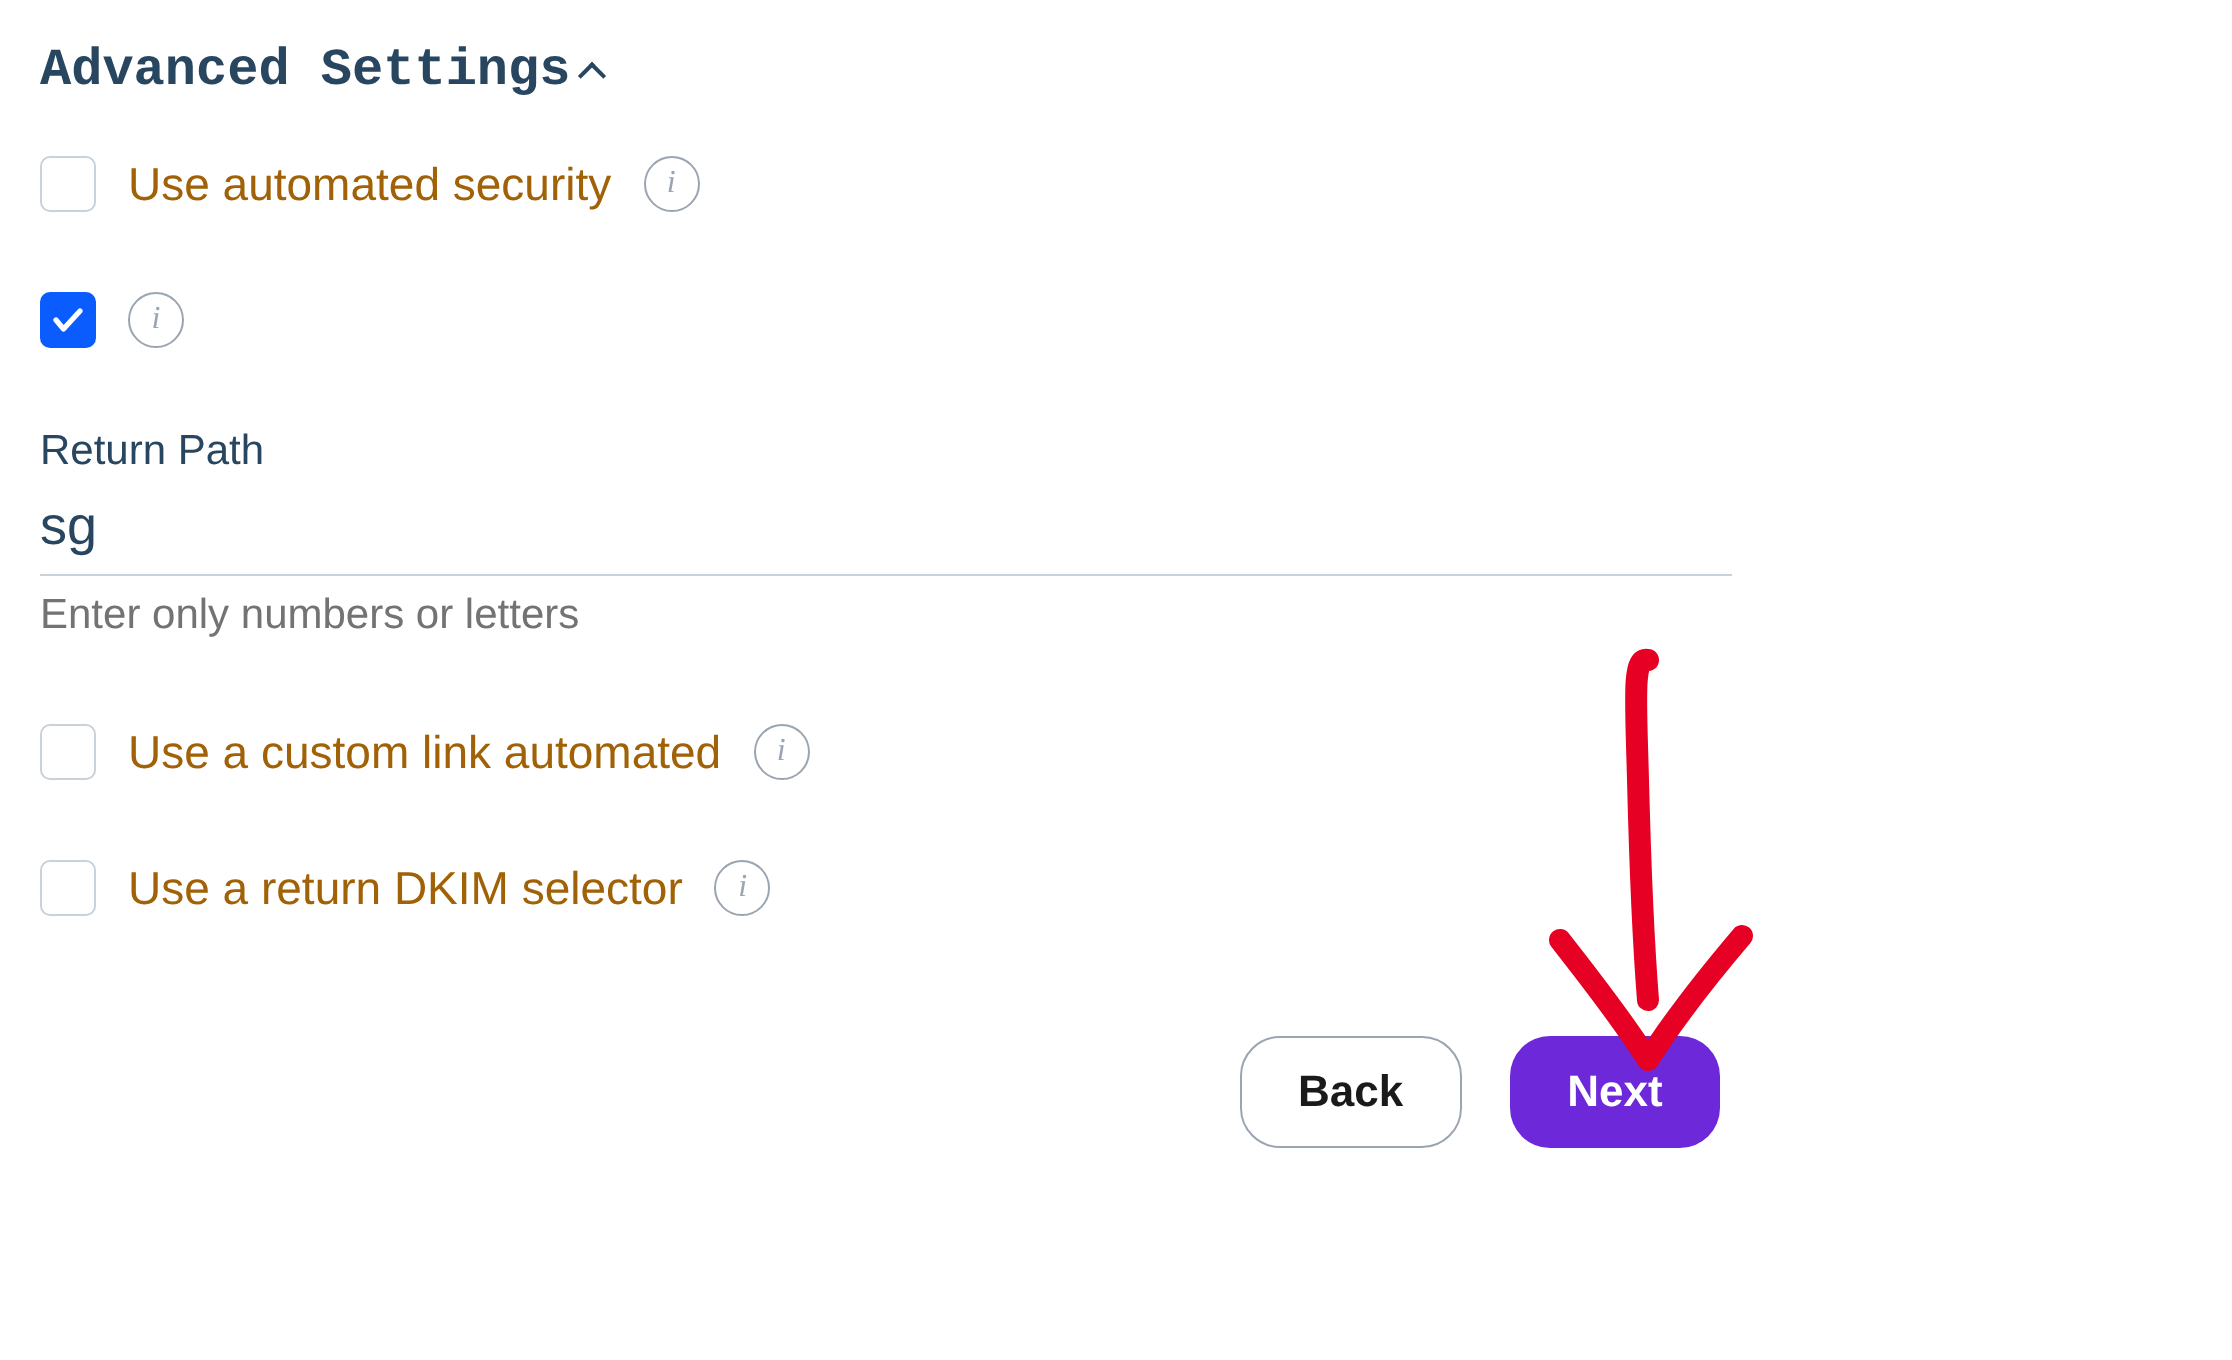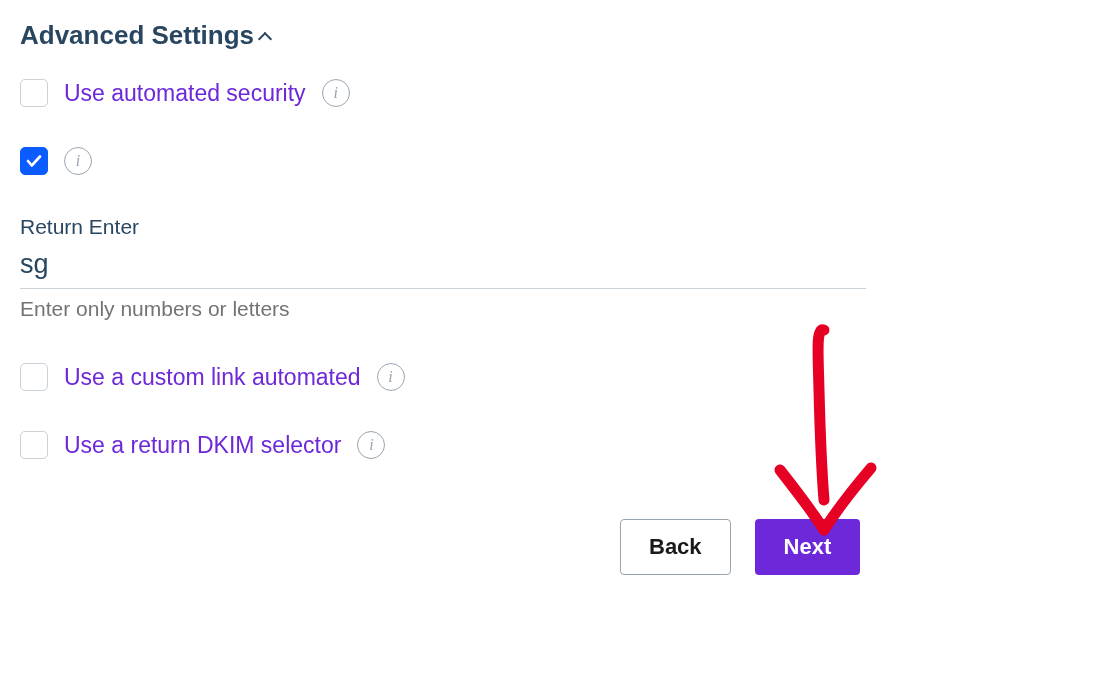--- a/index.html
+++ b/index.html
@@ -16,20 +16,21 @@
       display: flex;
       align-items: center;
       gap: 6px;
       margin-bottom: 28px;
       cursor: pointer;
     }
     .header-title {
       font-size: 26px;
       font-weight: 600;
       color: #294661;
+      font-family: Liberation Mono, monospace;
     }
     .chevron {
       display: inline-block;
       width: 10px;
       height: 10px;
       border-left: 2px solid #294661;
       border-top: 2px solid #294661;
       transform: rotate(45deg);
       margin-top: 6px;
     }
@@ -57,21 +58,21 @@
     .checkbox.checked svg {
       display: block;
     }
     .checkbox svg {
       display: none;
       width: 18px;
       height: 18px;
     }
     .checkbox-label {
       font-size: 23px;
-      color: #6d28d9;
+      color: #a16207;
     }
     .info-icon {
       width: 28px;
       height: 28px;
       border: 1.5px solid #9aa5b1;
       border-radius: 50%;
       display: flex;
       align-items: center;
       justify-content: center;
       font-size: 16px;
@@ -108,21 +109,21 @@
     .button-row {
       display: flex;
       gap: 24px;
       margin-top: 60px;
       margin-left: 600px;
     }
     .btn {
       padding: 14px 28px;
       font-size: 22px;
       font-weight: 600;
-      border-radius: 4px;
+      border-radius: 20px;
       cursor: pointer;
       border: 1.5px solid transparent;
     }
     .btn-secondary {
       background: #fff;
       border-color: #9aa5b1;
       color: #1a1a1a;
     }
     .btn-primary {
       background: #6d28d9;
@@ -154,21 +155,21 @@
 <div class="checkbox-row">
   <div class="checkbox checked">
     <svg viewBox="0 0 24 24" fill="none" stroke="#fff" stroke-width="3.5" stroke-linecap="round" stroke-linejoin="round">
         <polyline points="4 12 9 18 20 6"></polyline>
       </svg>
   </div>
   <span class="info-icon">i</span>
 </div>
 
 <div class="field-block">
-  <div class="field-label">Return Enter</div>
+  <div class="field-label">Return Path</div>
   <input class="field-input" type="text" value="sg" style="">
   <div class="field-help">Enter only numbers or letters</div>
 </div>
 
 <div class="checkbox-row">
   <div class="checkbox">
     
   </div>
   <span class="checkbox-label">Use a custom link automated</span>
   <span class="info-icon">i</span>

